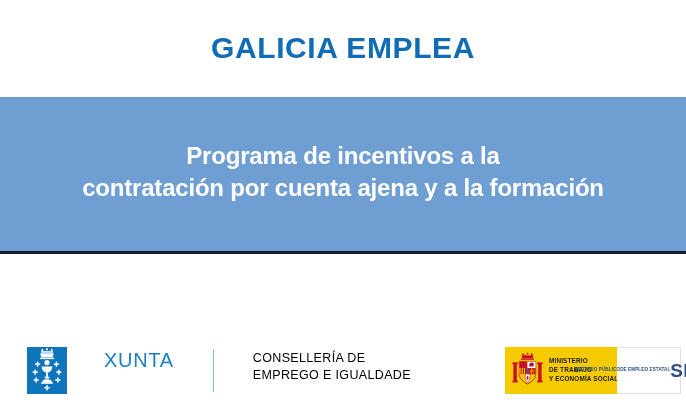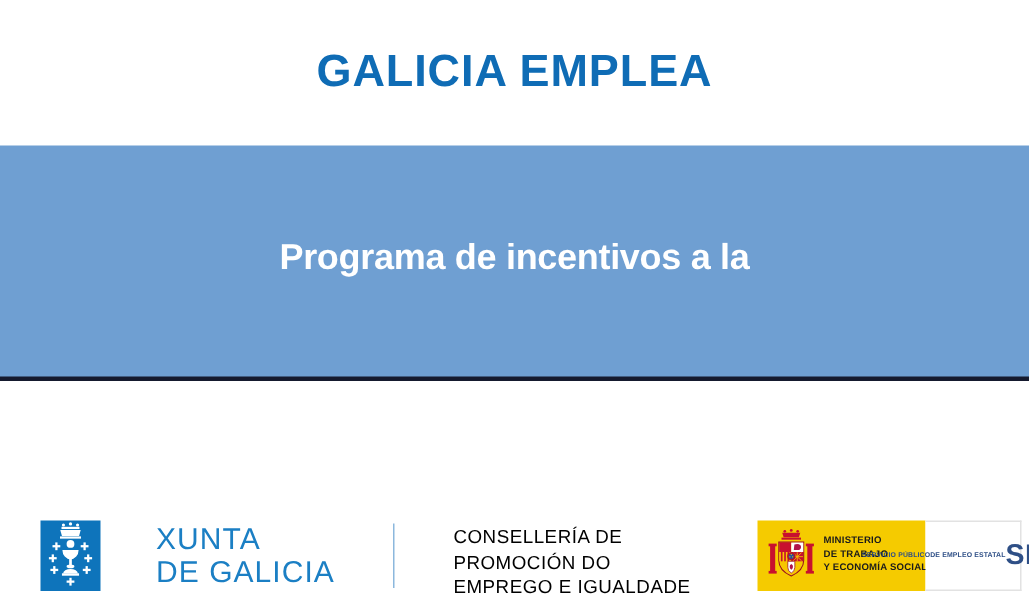--- a/index.html
+++ b/index.html
@@ -214,20 +214,21 @@
 </head>
 <body>
 
 <div class="title-zone">
   <h1 class="main-title">GALICIA EMPLEA</h1>
 </div>
 
 <div class="banner">
   <div class="banner-text">
     <span class="banner-line">Programa de incentivos a la</span>
+    <span class="banner-line">contratación por cuenta ajena y a la formación</span>
   </div>
 </div>
 
 <div class="footer">
 
   <div class="xunta-lockup">
 
     <div class="xunta-emblem">
       <svg width="40" height="47" viewBox="0 0 40 47" aria-hidden="true">
 
@@ -270,28 +271,26 @@
           <rect x="19.1" y="25.6" width="1.8" height="4.4"></rect>
           <ellipse cx="20" cy="30.6" rx="2.6" ry="1.2"></ellipse>
           <path d="M15.1 35.4 h9.8 a4.9 3.1 0 0 0 -9.8 0 z"></path>
           <rect x="14.3" y="35.2" width="11.4" height="1.6"></rect>
         </g>
       </svg>
     </div>
 
     <div class="xunta-words">
       <span class="xw">XUNTA</span>
-      <span class="xw">DE GALICIA</span>
     </div>
 
     <div class="lockup-divider"></div>
 
     <div class="conselleria">
       <span class="cline">CONSELLERÍA DE</span>
-      <span class="cline">PROMOCIÓN DO</span>
       <span class="cline">EMPREGO E IGUALDADE</span>
     </div>
   </div>
 
   <div class="gov-lockup">
 
     <div class="ministerio">
       <div class="esc-wrap">
         <svg width="33" height="37" viewBox="0 0 33 37" aria-hidden="true">
 

